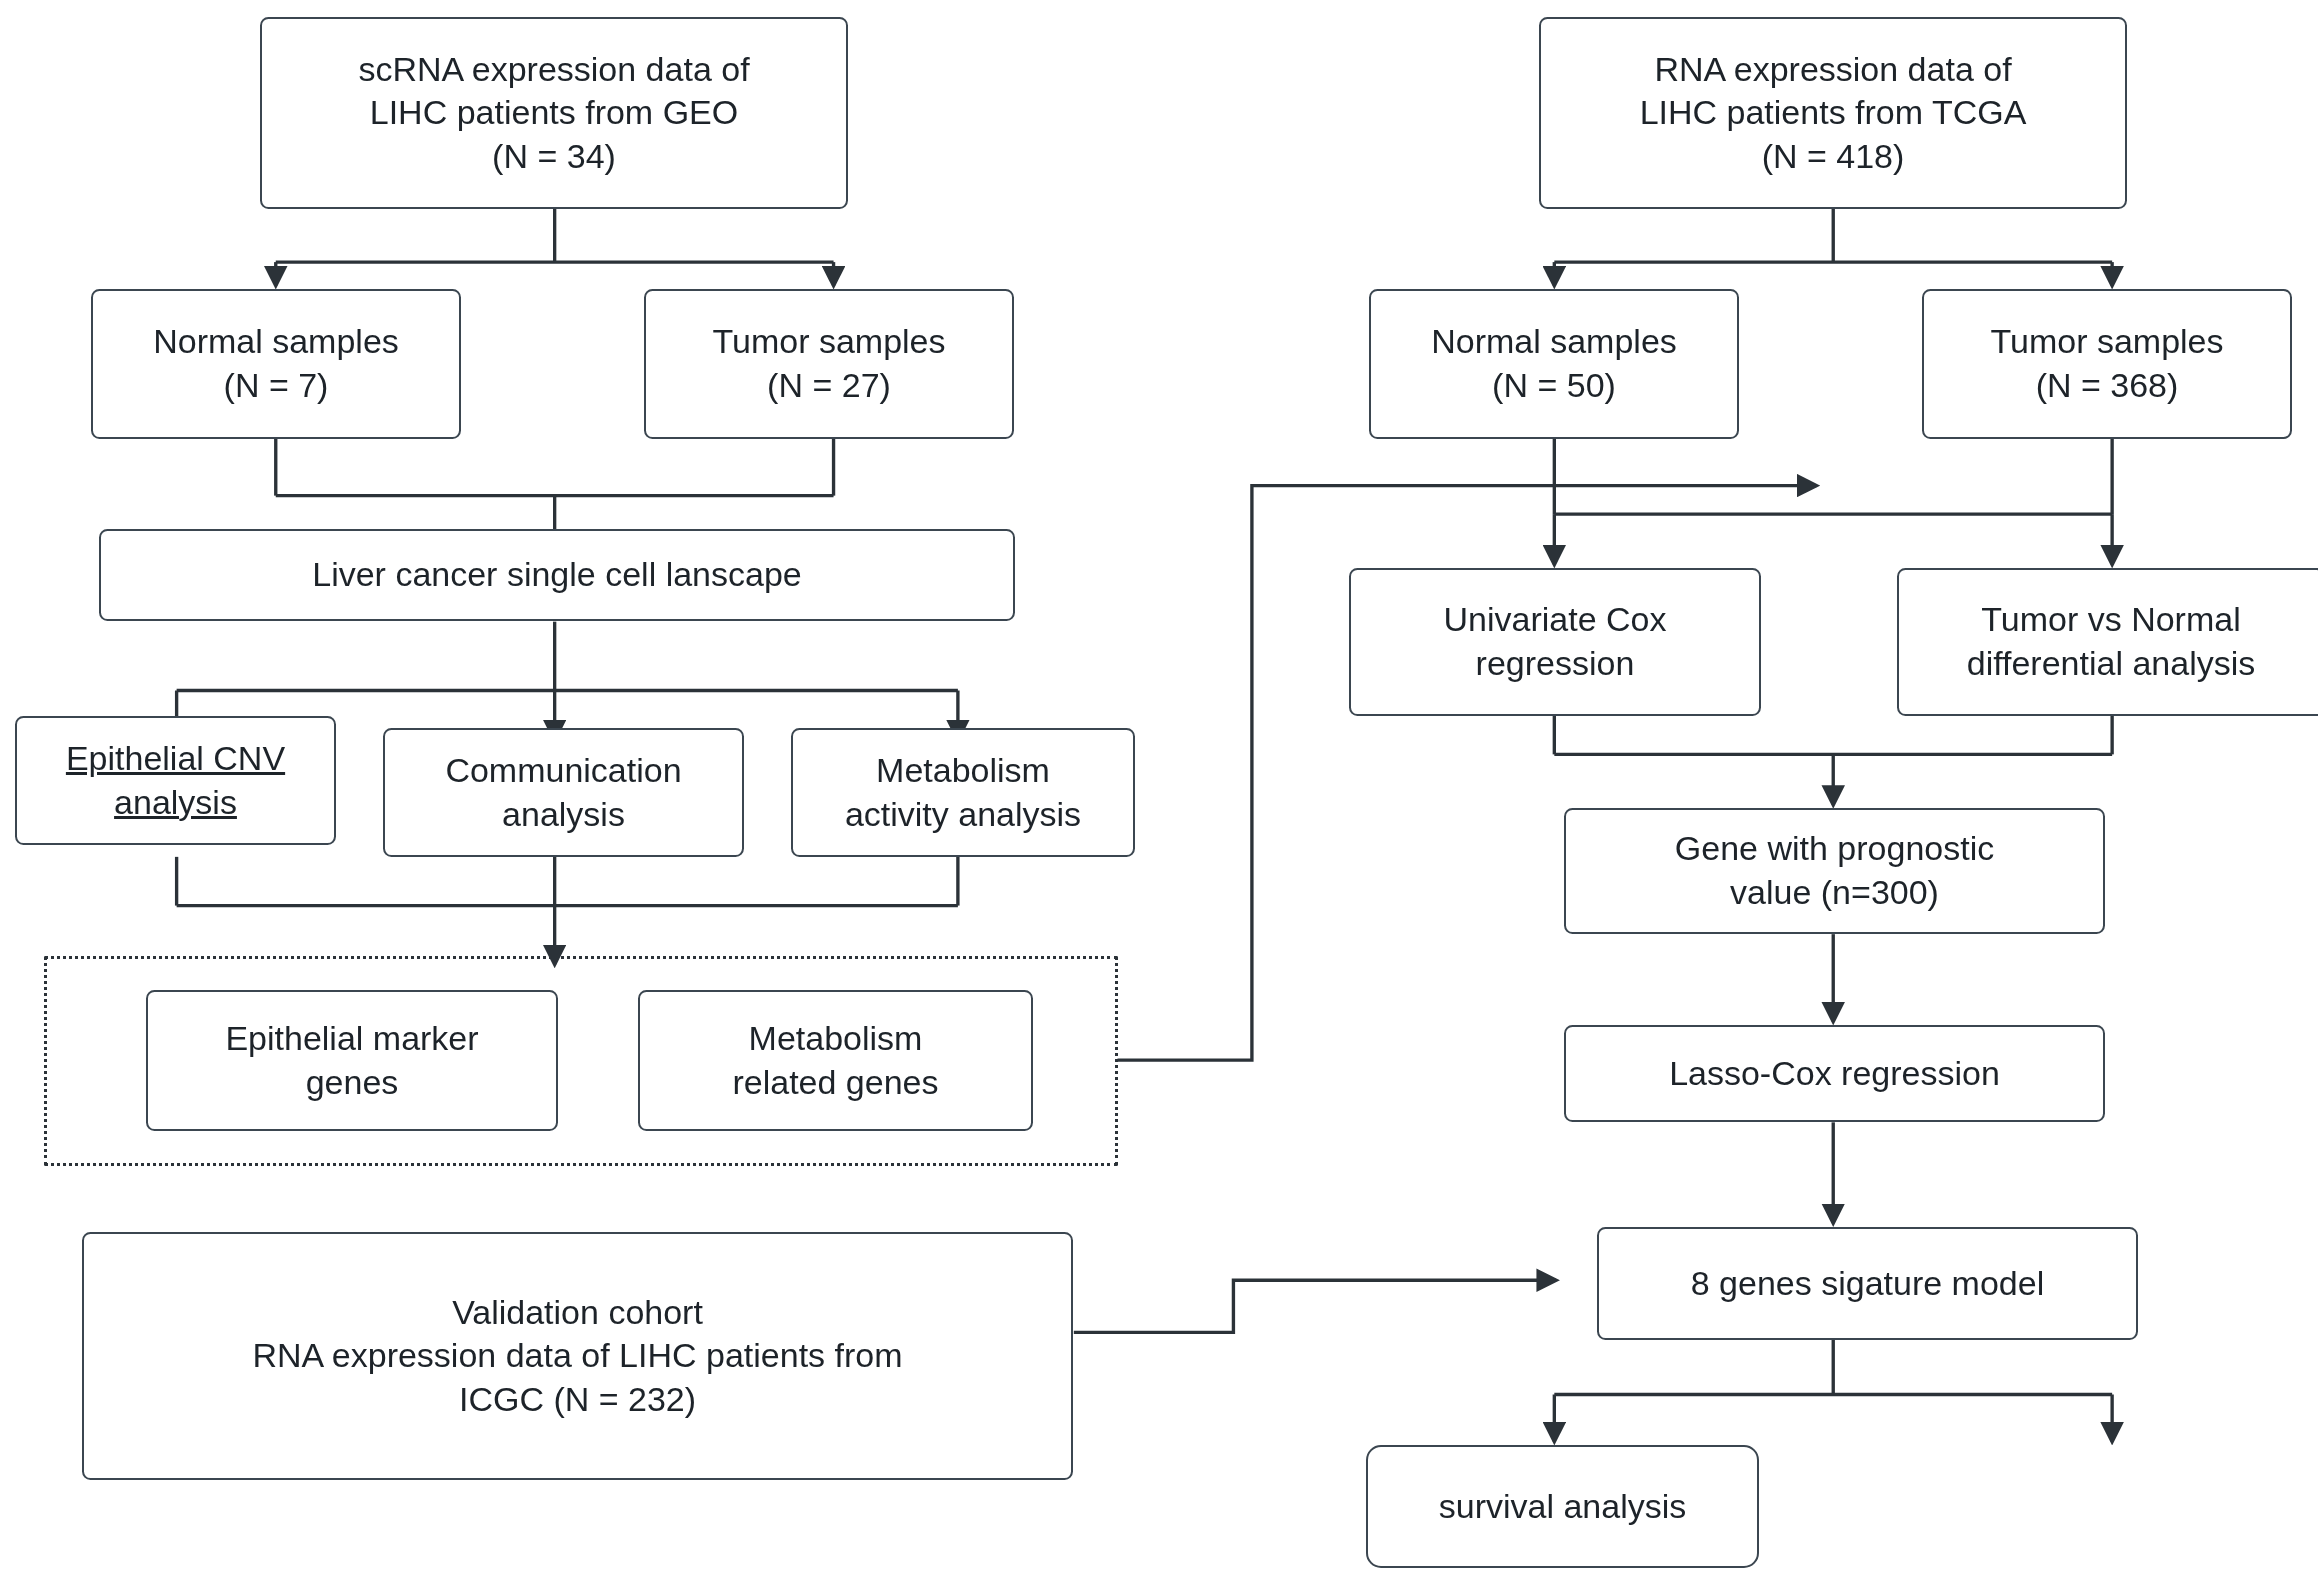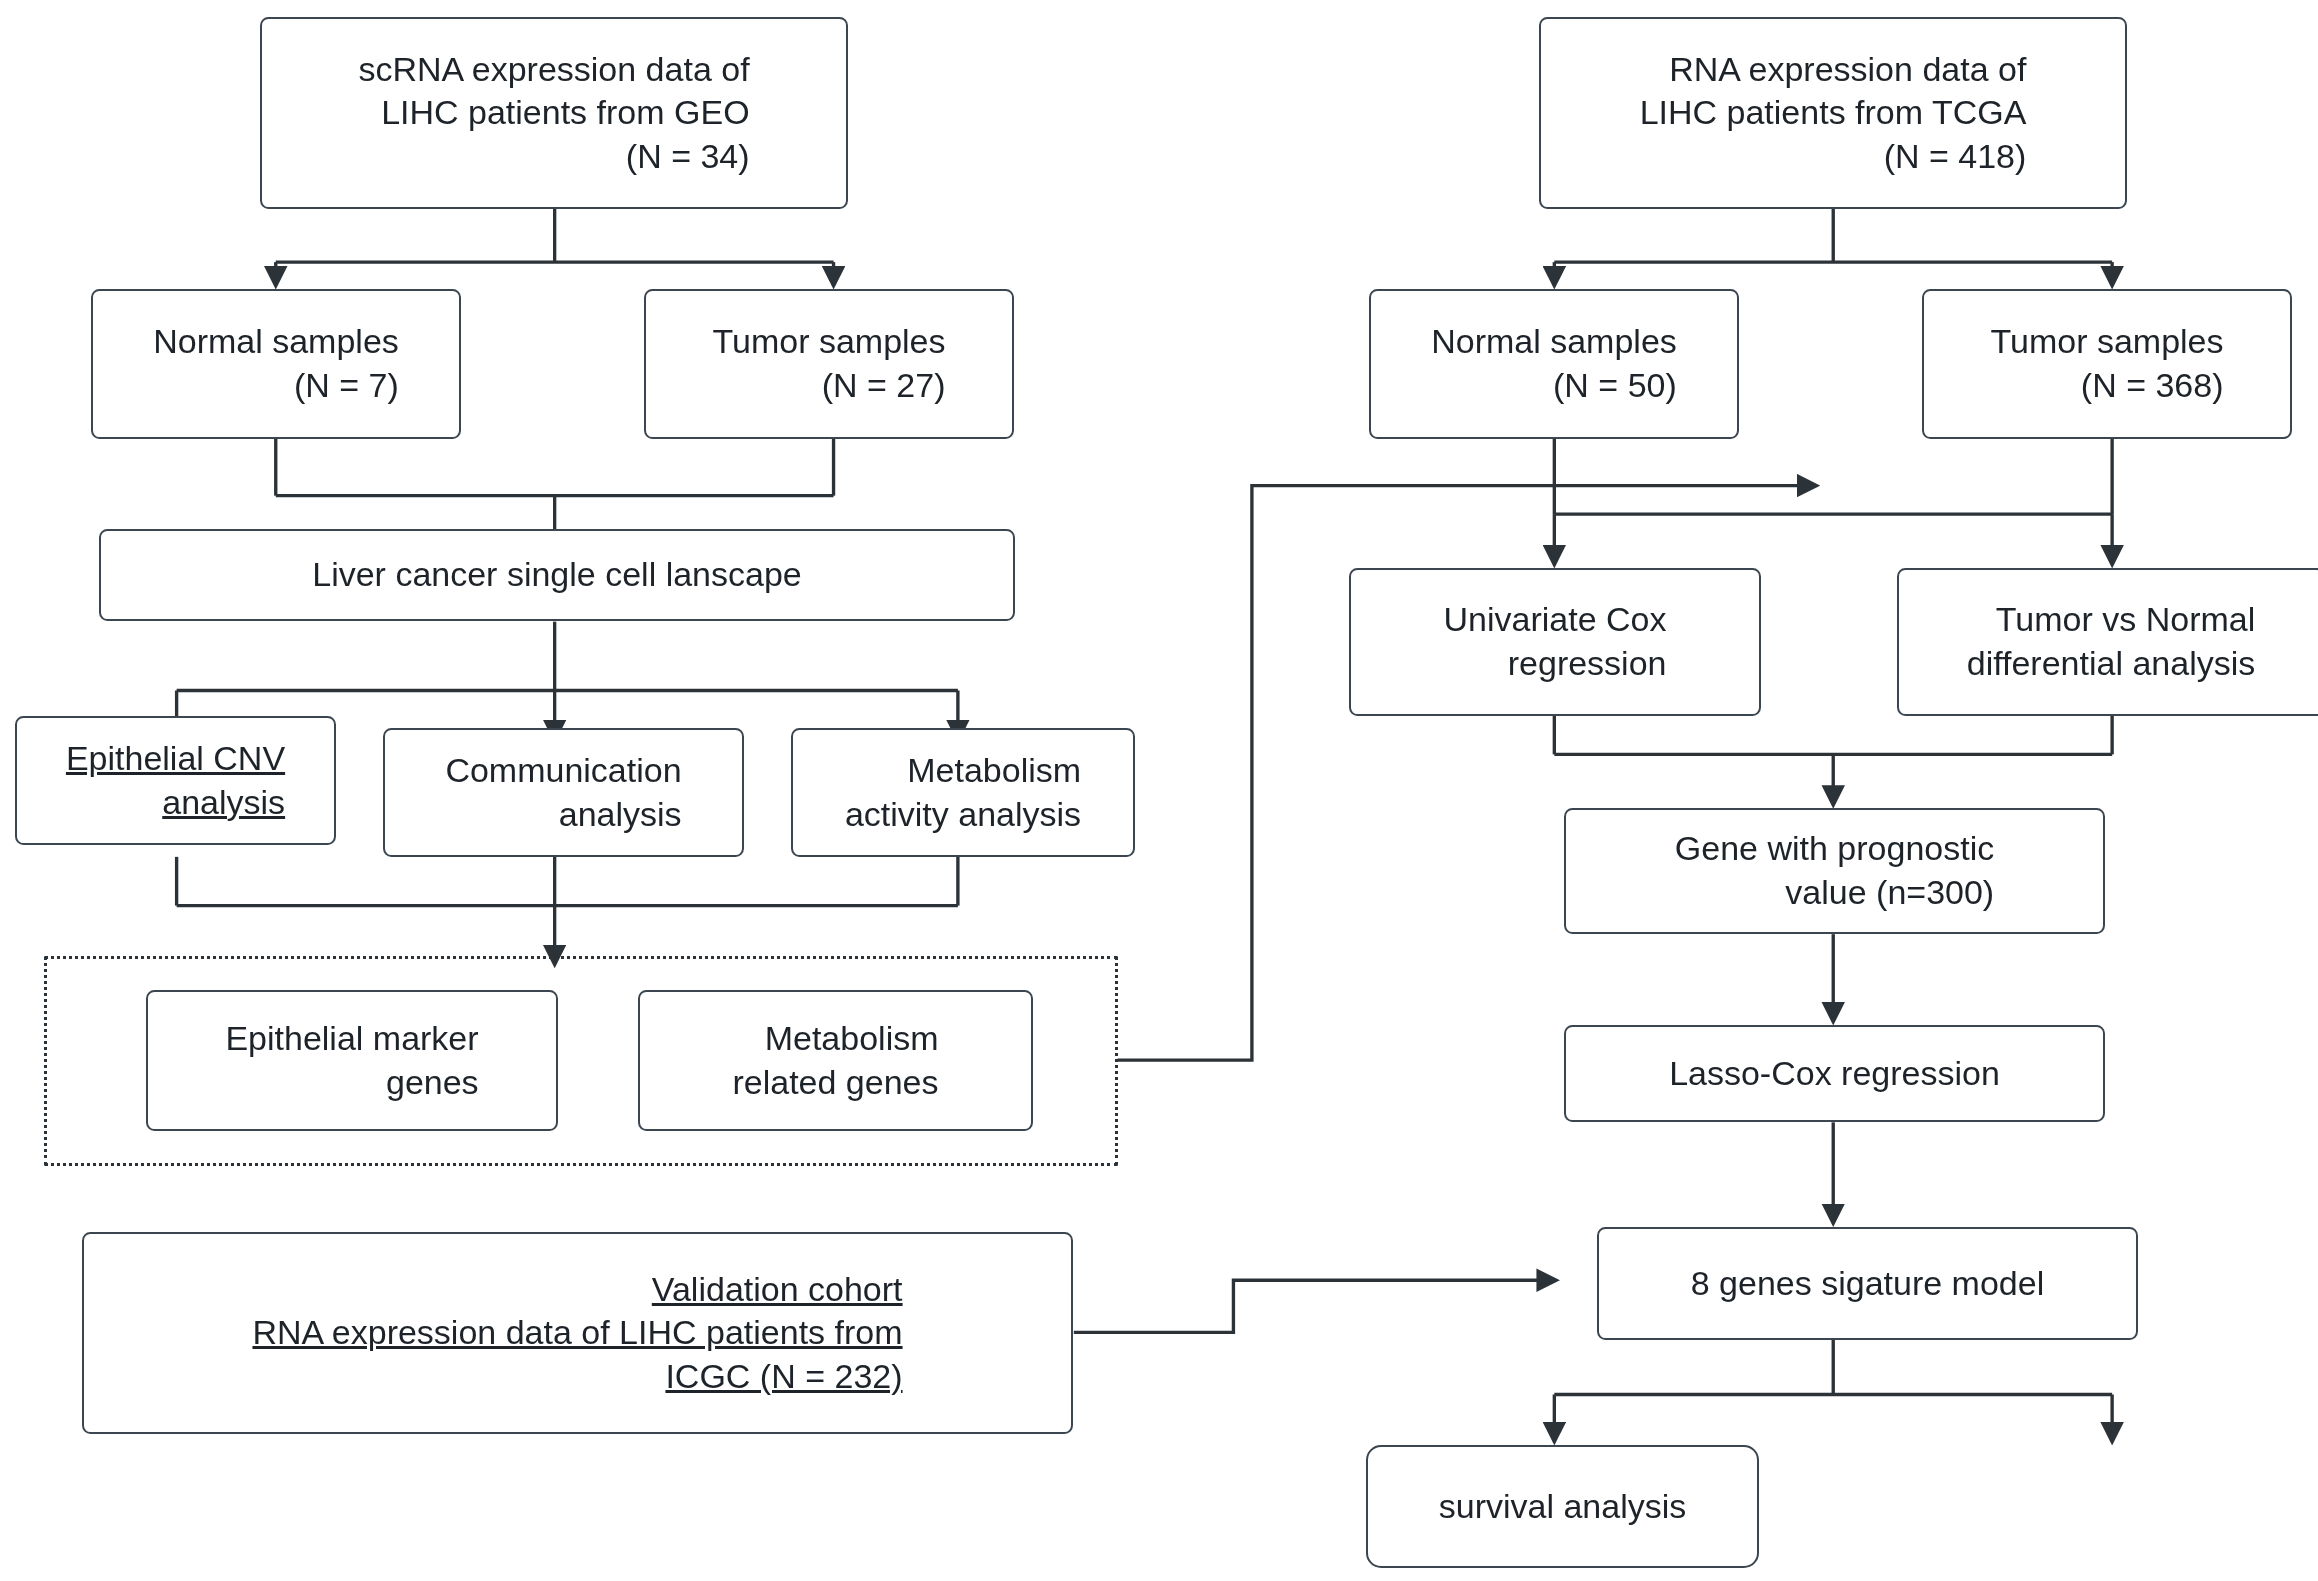--- a/index.html
+++ b/index.html
@@ -23,21 +23,21 @@
   }
   .node {
     position: absolute;
     box-sizing: border-box;
     border: 2.5px solid #3b4650;
     border-radius: 8.4px;
     background: #ffffff;
     display: flex;
     align-items: center;
     justify-content: center;
-    text-align: right;
+    text-align: center;
     color: #1d2329;
     font-size: 34px;
     line-height: 1.28;
     padding: 3.4px 8.4px;
     white-space: pre-line;
   }
   .dotted-group {
     position: absolute;
     box-sizing: border-box;
     border: 3.4px dotted #2b3238;
@@ -132,21 +132,21 @@
 
   <div class="node" style="left:791px; top:728px; width:344px; height:129px;">Metabolism
 activity analysis</div>
 
   <div class="node" style="left:111px; top:990px; width:412px; height:141px;margin-left:35px;">Epithelial marker
 genes</div>
 
   <div class="node" style="left:638px; top:990px; width:395px; height:141px;">Metabolism
 related genes</div>
 
-  <div class="node" style="left:82px; top:1232px; width:991px; height:202px;text-decoration:underline;">Validation cohort
+  <div class="node" style="left:82px; top:1232px; width:991px; height:248px;">Validation cohort
 RNA expression data of LIHC patients from
 ICGC (N = 232)</div>
 
   <div class="node" style="left:1539px; top:17px; width:588px; height:192px;">RNA expression data of
 LIHC patients from TCGA
 (N = 418)</div>
 
   <div class="node" style="left:1369px; top:289px; width:370px; height:150px;">Normal samples
 (N = 50)</div>
 

